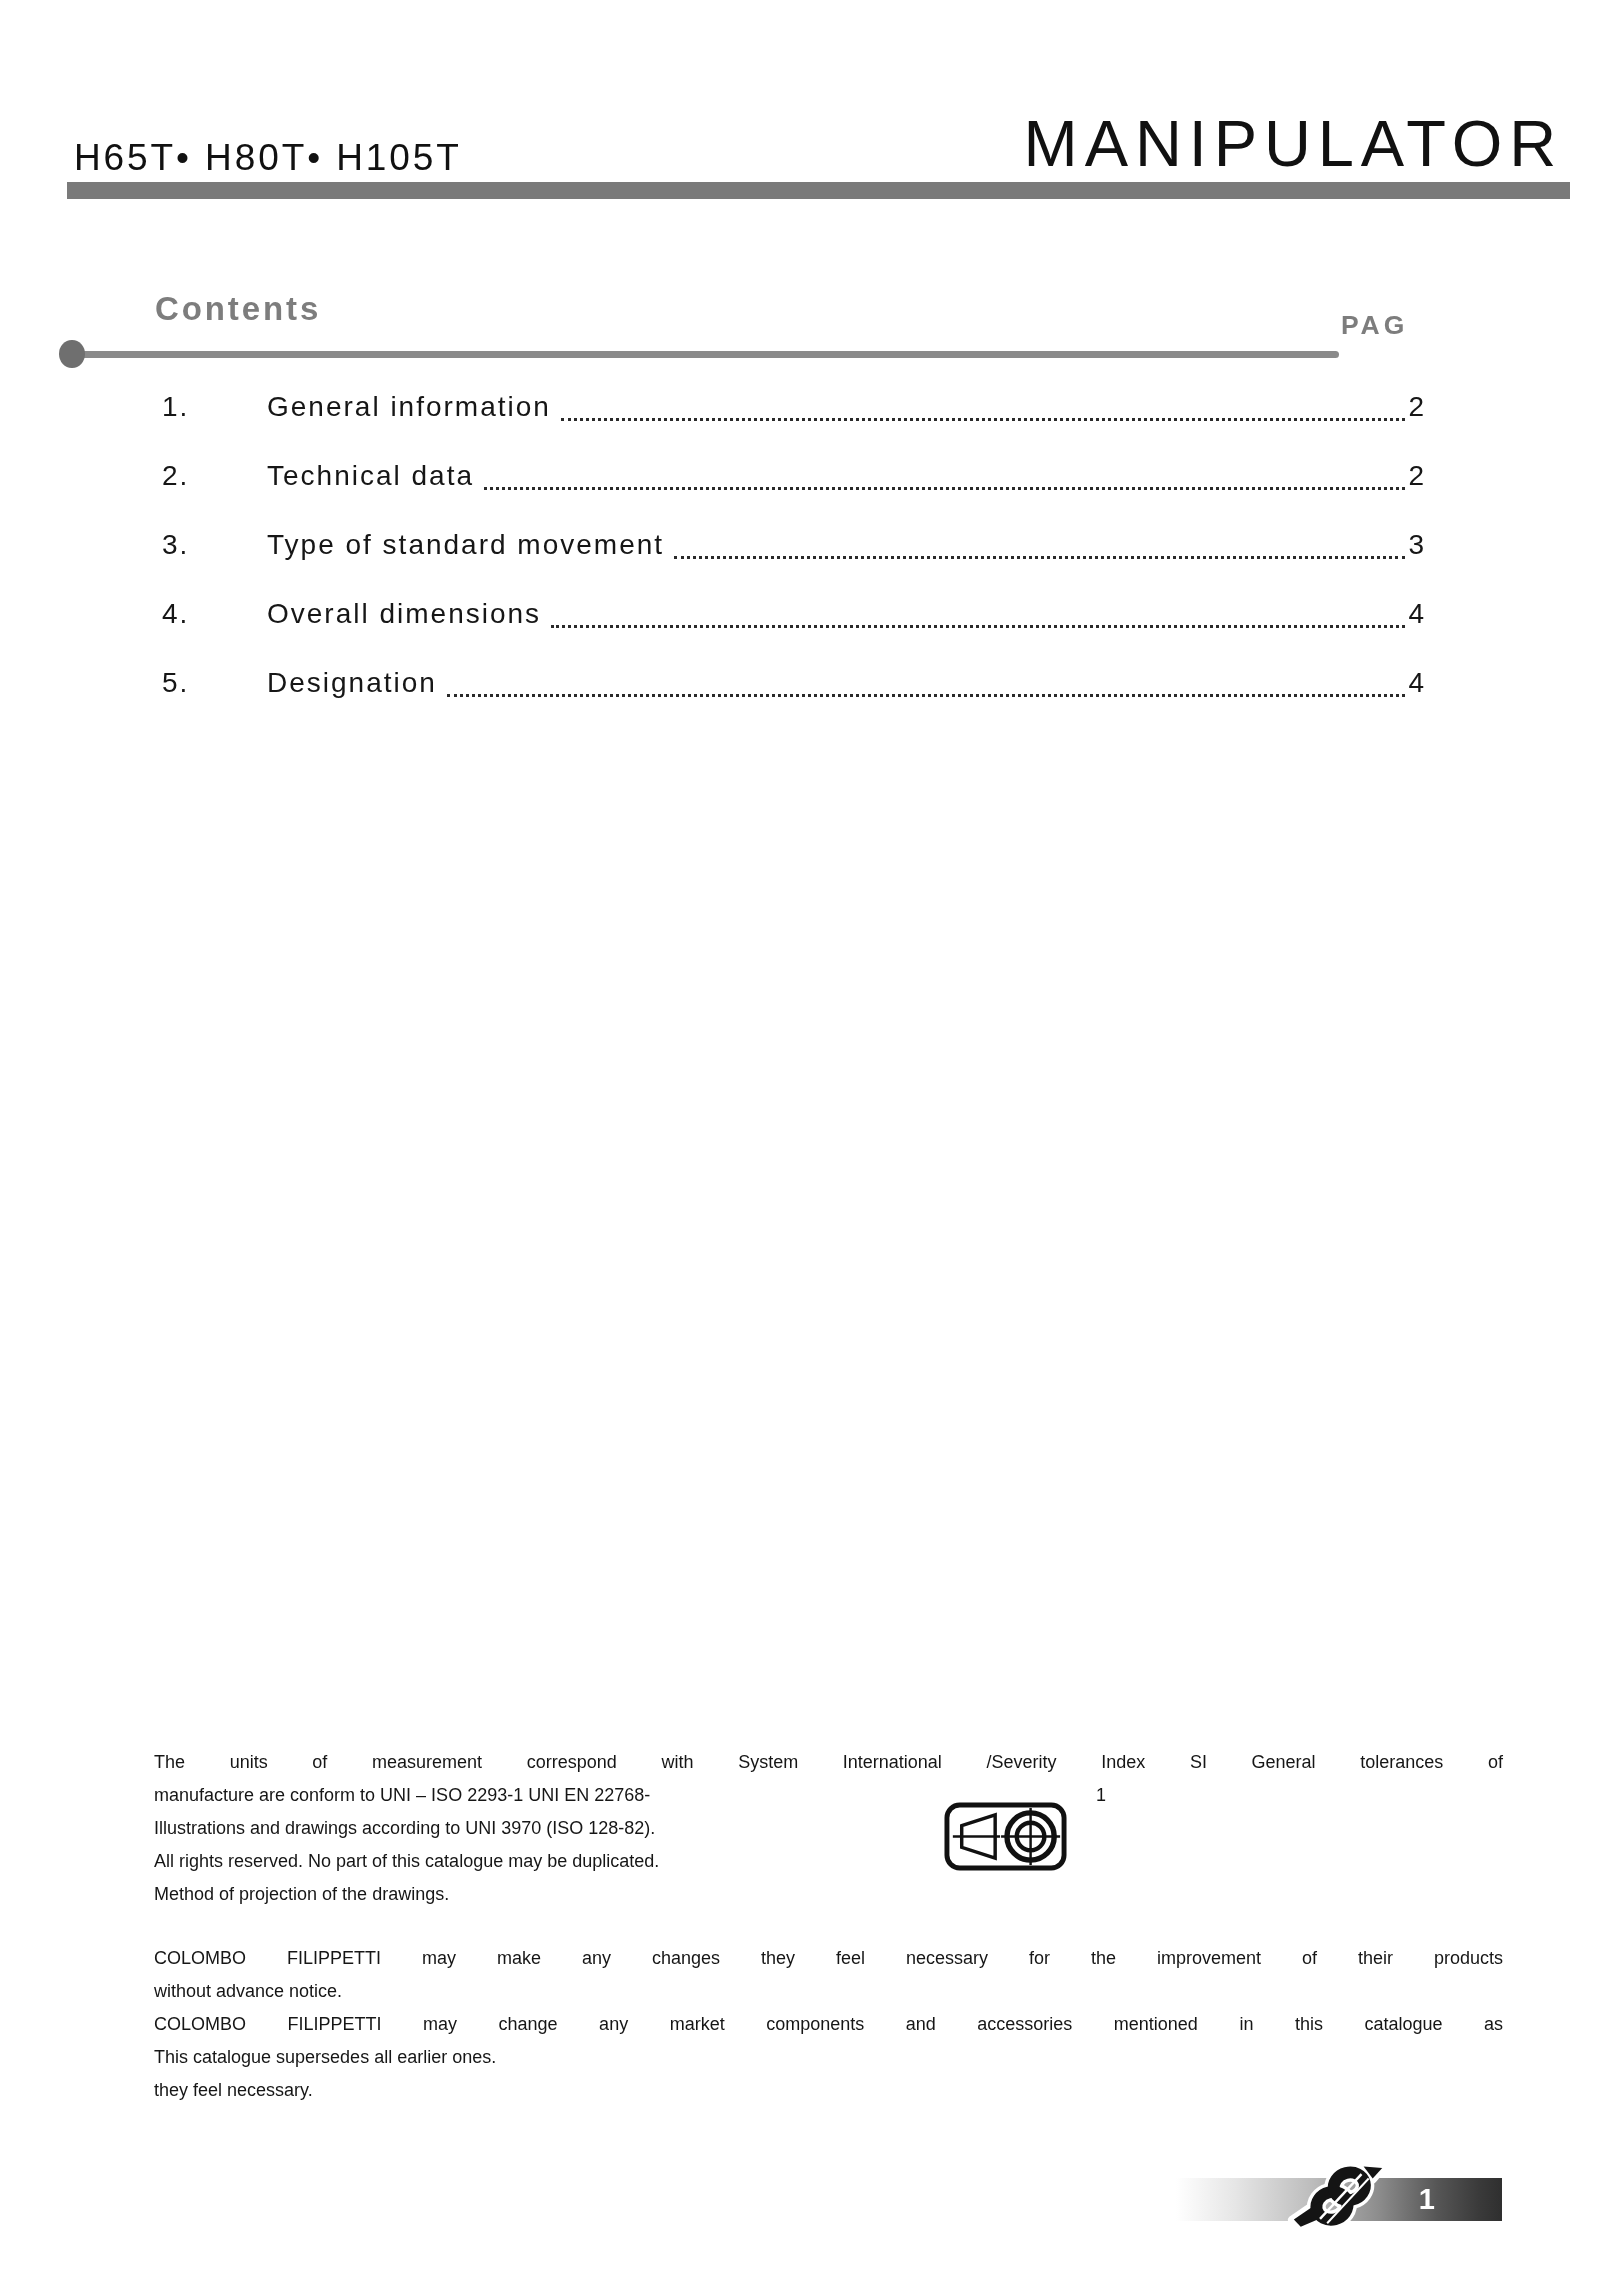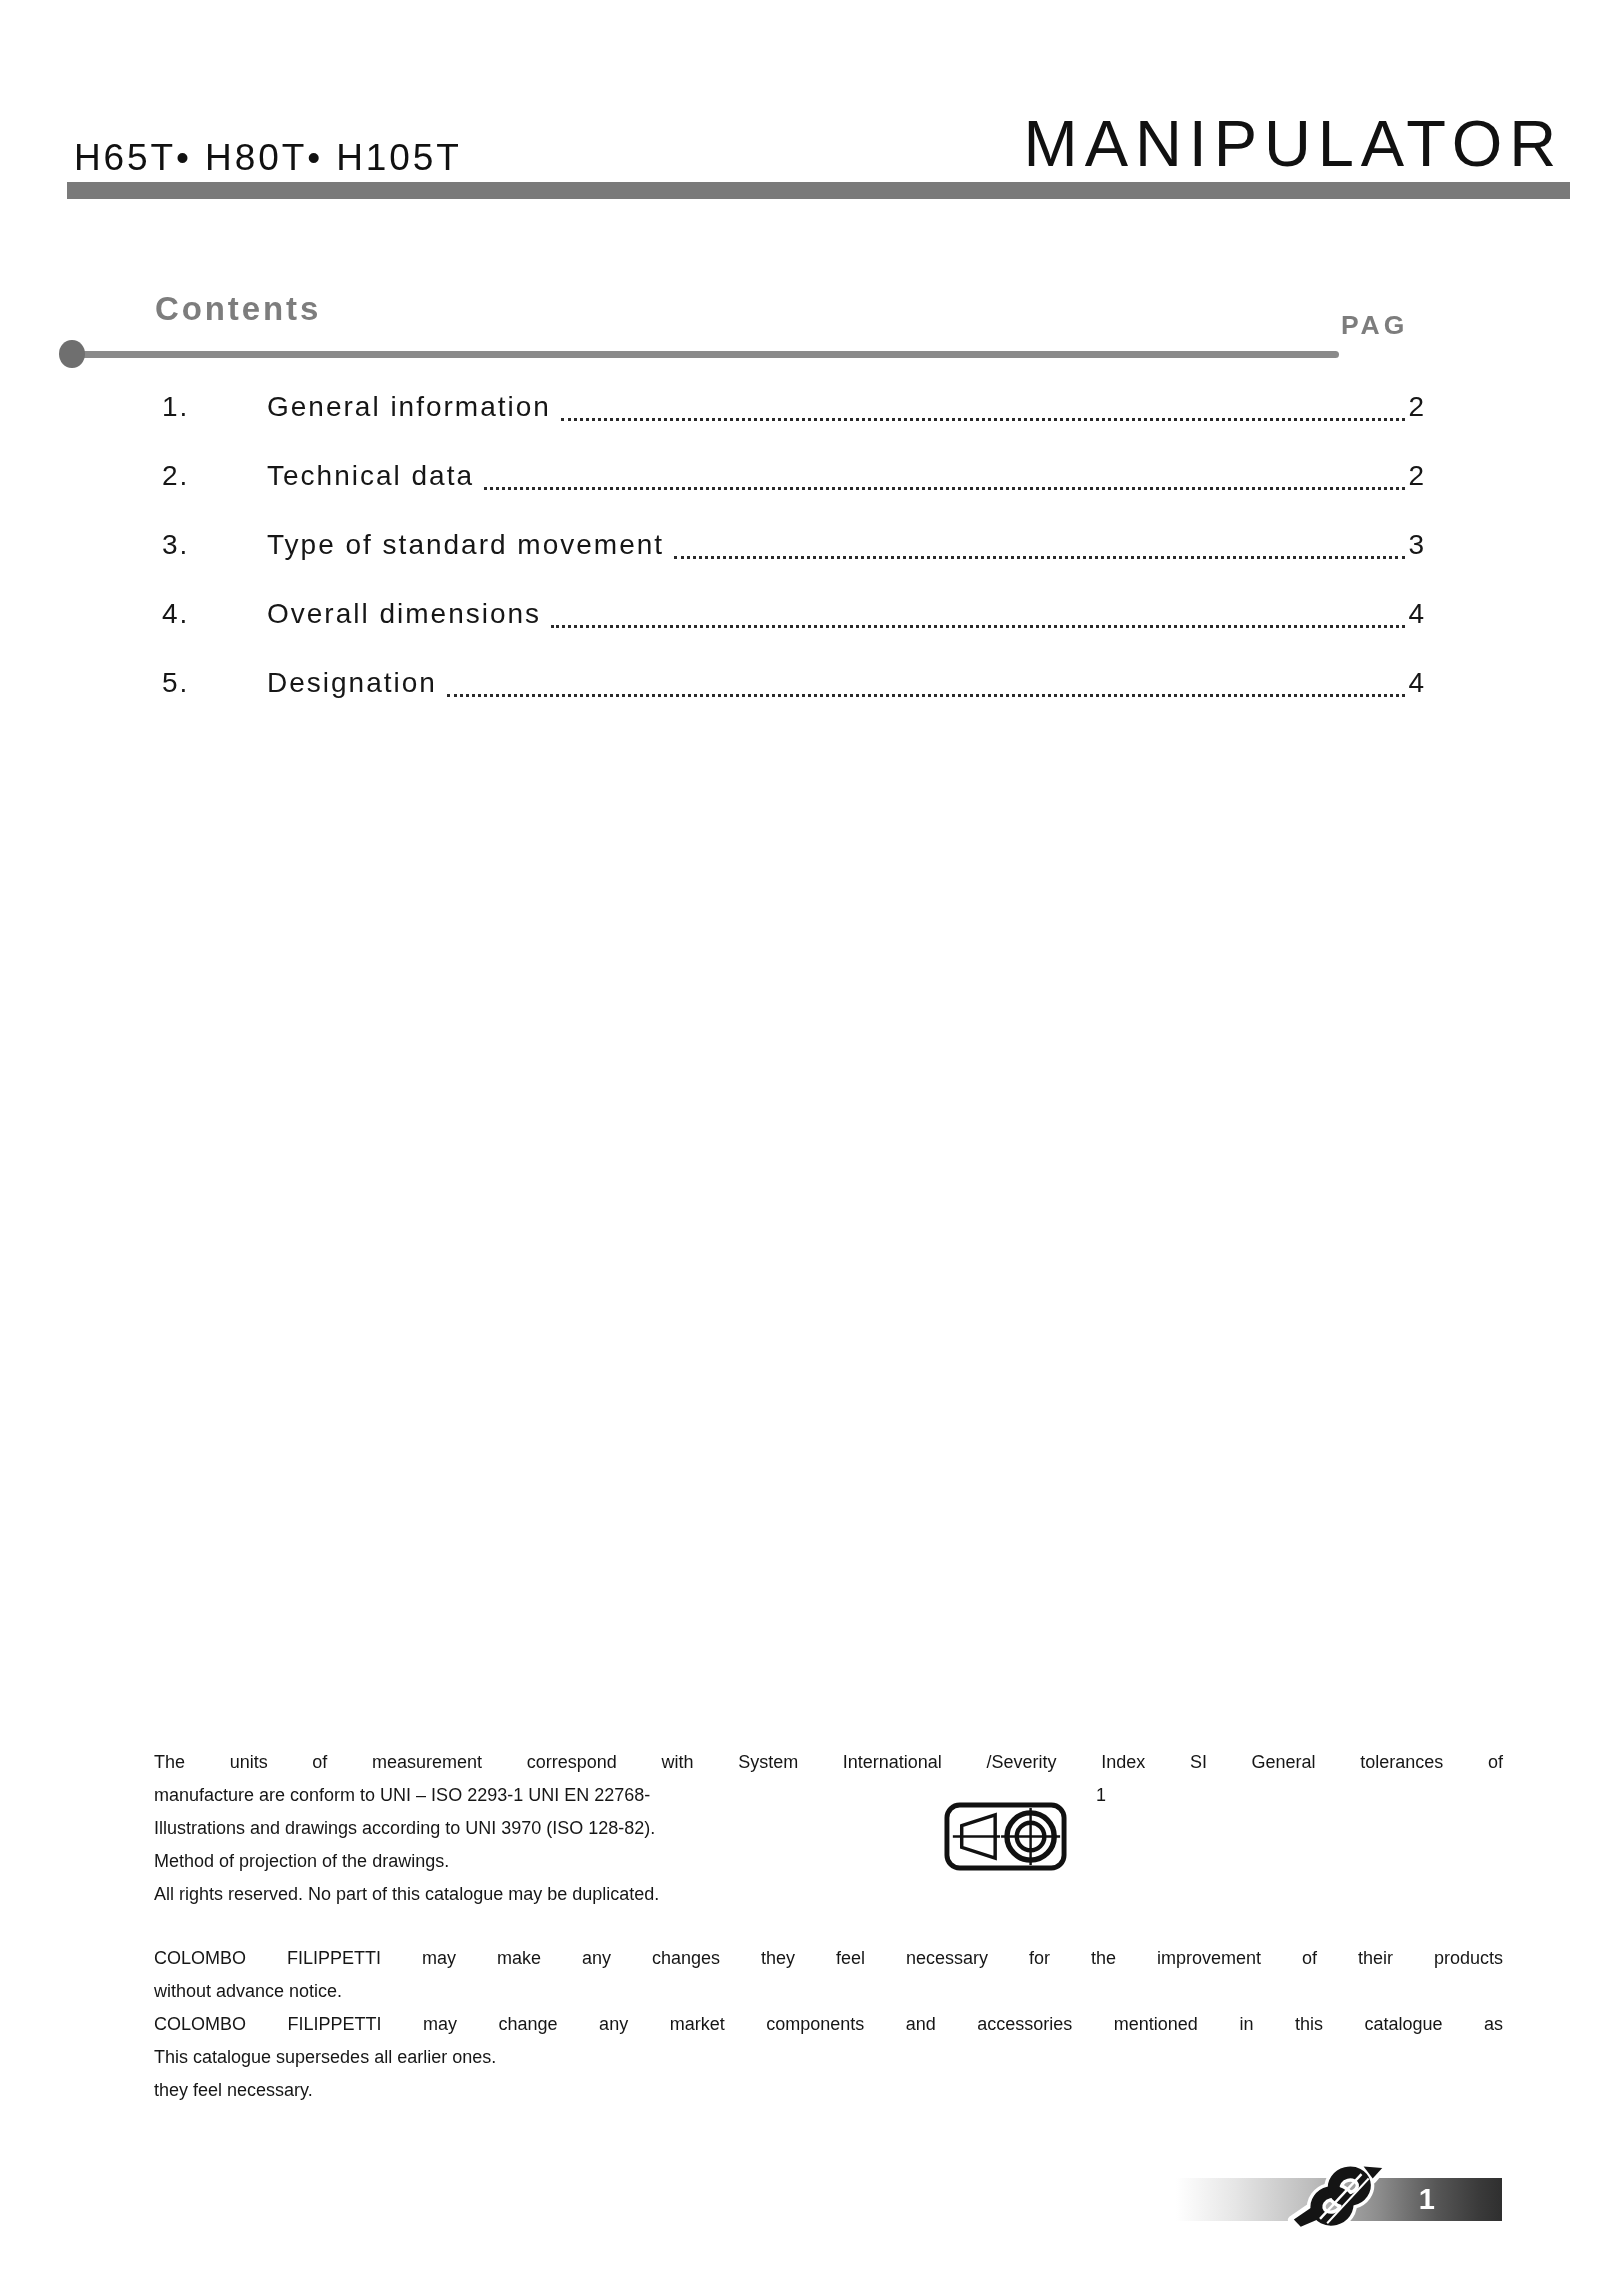--- a/index.html
+++ b/index.html
@@ -140,22 +140,22 @@
     </div>
   </div>
 
   <div class="para para-a">
     <div class="jline">The units of measurement correspond with System International /Severity Index SI General tolerances of</div>
     <div class="nline">
       <span>manufacture are conform to UNI – ISO 2293-1 UNI EN 22768-</span>
       <span class="iso-one">1</span>
     </div>
     <div class="nline">Illustrations and drawings according to UNI 3970 (ISO 128-82).</div>
+    <div class="nline">All rights reserved. No part of this catalogue may be duplicated.</div>
     <div class="nline">Method of projection of the drawings.</div>
-    <div class="nline">All rights reserved. No part of this catalogue may be duplicated.</div>
 
     <svg class="proj-icon" viewBox="0 0 125 70" fill="none" xmlns="http://www.w3.org/2000/svg">
       <rect x="3" y="3" width="119" height="64" rx="13" stroke="#111" stroke-width="5"></rect>
       <line x1="9" y1="35" x2="57" y2="35" stroke="#111" stroke-width="2.5"></line>
       <polygon points="18,24 52,13 52,57 18,46" stroke="#111" stroke-width="3.5" fill="none"></polygon>
       <circle cx="88" cy="35" r="24" stroke="#111" stroke-width="5.5"></circle>
       <circle cx="88" cy="35" r="14" stroke="#111" stroke-width="4.5"></circle>
       <line x1="58" y1="35" x2="118" y2="35" stroke="#111" stroke-width="2.5"></line>
       <line x1="88" y1="6" x2="88" y2="64" stroke="#111" stroke-width="2.5"></line>
     </svg>

